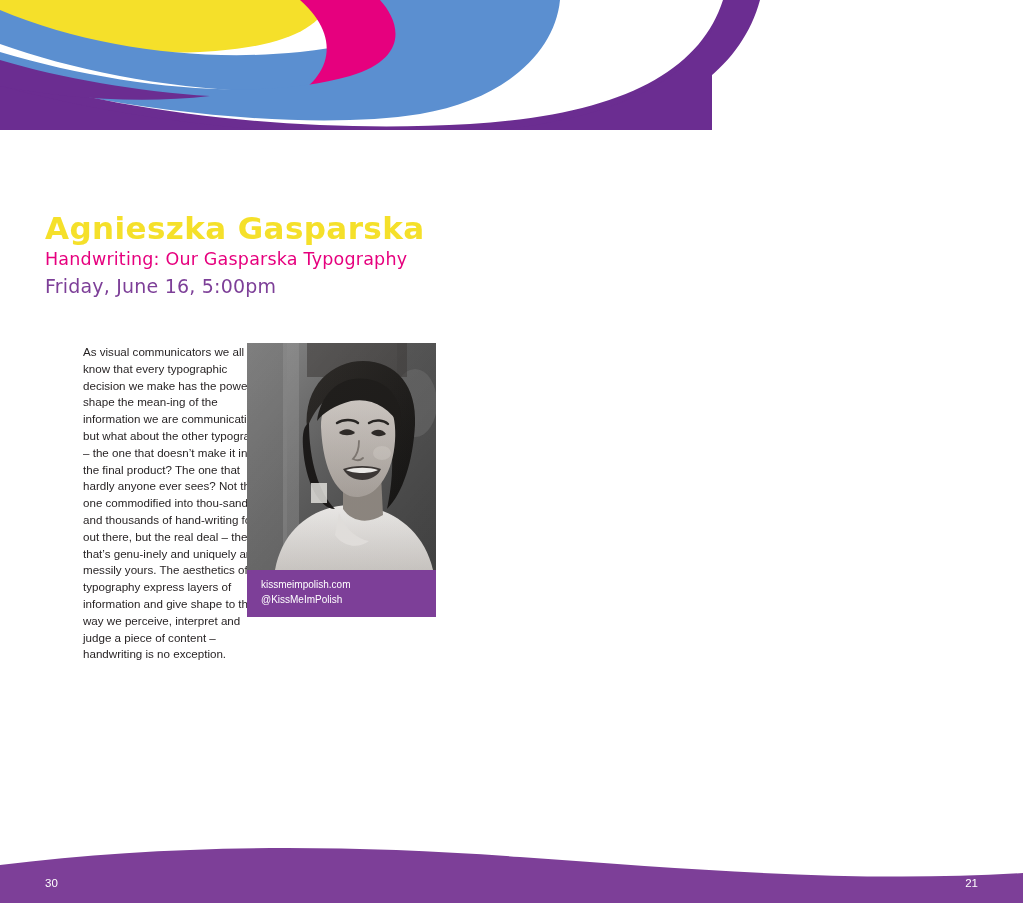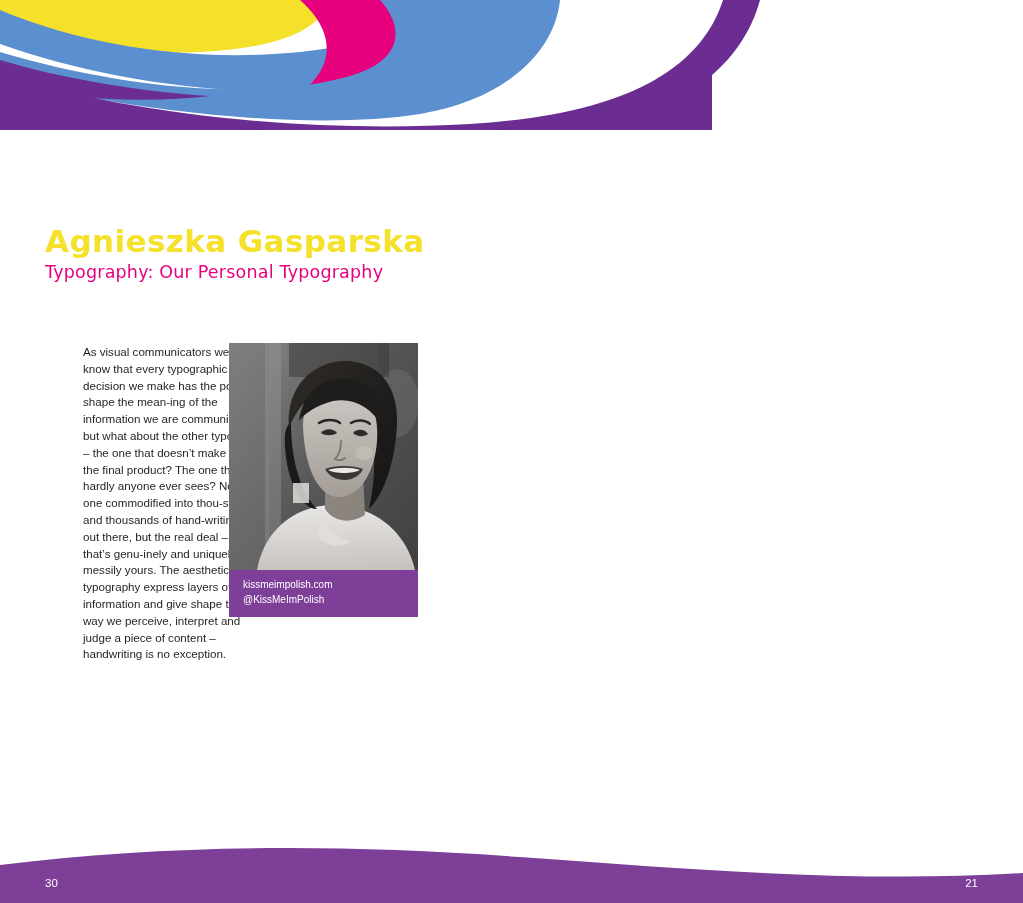--- a/index.html
+++ b/index.html
@@ -33,21 +33,21 @@
     width: 1023px;
     height: 60px;
     overflow: hidden;
     pointer-events: none;
   }
 
   
   .speaker-block {
     position: absolute;
     left: 45px;
-    top: 225px;
+    top: 212px;
     width: 600px;
   }
   .speaker-name {
     font-family: "DejaVu Sans", sans-serif;
     font-weight: bold;
     font-size: 31px;
     letter-spacing: 0.4px;
     color: #f5e02a;
     line-height: 1.05;
     margin: 0 0 4px 0;
@@ -83,21 +83,21 @@
     color: #231f20;
     text-align: left;
     hyphens: manual;
     margin-left: 38px;
   }
   .body-copy p { margin: 0; }
 
   
   .photo-card {
     position: absolute;
-    left: 229px;
+    left: 247px;
     top: 343px;
     width: 189px;
   }
   .photo {
     width: 189px;
     height: 227px;
     display: block;
     position: relative;
     overflow: hidden;
     background: #6e6e6e;
@@ -142,21 +142,22 @@
     <path d="M0,74 C120,112 300,134 470,124 C620,115 700,72 723,0 L723,0 L760,0 C735,92 630,140 470,146 C300,152 120,130 0,108 Z" fill="#6b2d91"></path>
 
     <path d="M0,86 C140,124 320,142 470,132 C600,124 680,88 712,30 L712,130 L0,130 Z" fill="#6b2d91"></path>
 
     <path d="M0,60 C60,78 140,92 210,96 C140,104 60,98 0,86 Z" fill="#6b2d91"></path>
   </svg>
 </div>
 
 <div class="speaker-block">
   <h1 class="speaker-name">Agnieszka Gasparska</h1>
-  <div class="talk-title">Typography: Our Personal Typography</div>
+  <div class="talk-title">Handwriting: Our Gasparska Typography</div>
+  <div class="talk-time">Friday, June 16, 5:00pm</div>
 </div>
 
 <div class="body-copy">
   <p>As visual communicators we all know that every typographic decision we make has the power to shape the mean-ing of the information we are communicating, but what about the other typography – the one that doesn’t make it into the final product? The one that hardly anyone ever sees? Not the one commodified into thou-sands and thousands of hand-writing fonts out there, but the real deal – the one that’s genu-inely and uniquely and messily yours. The aesthetics of all typography express layers of information and give shape to the way we perceive, interpret and judge a piece of content – handwriting is no exception.</p>
 </div>
 
 <div class="photo-card">
   <div class="photo">
     <svg width="189" height="227" viewBox="0 0 189 227" xmlns="http://www.w3.org/2000/svg">
       <defs>

